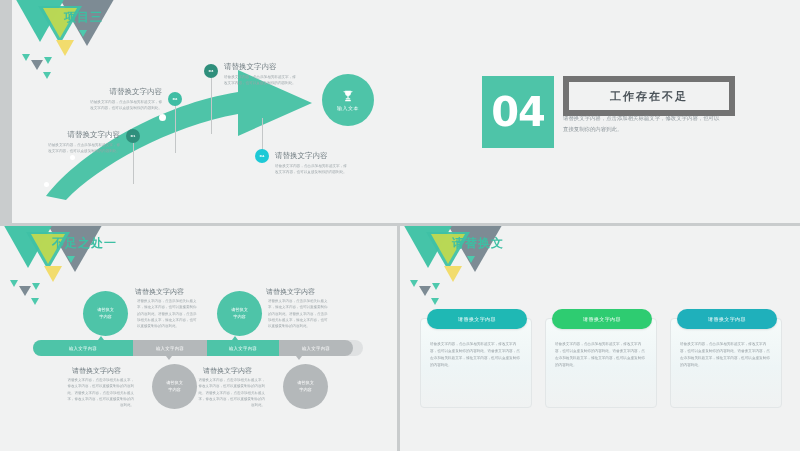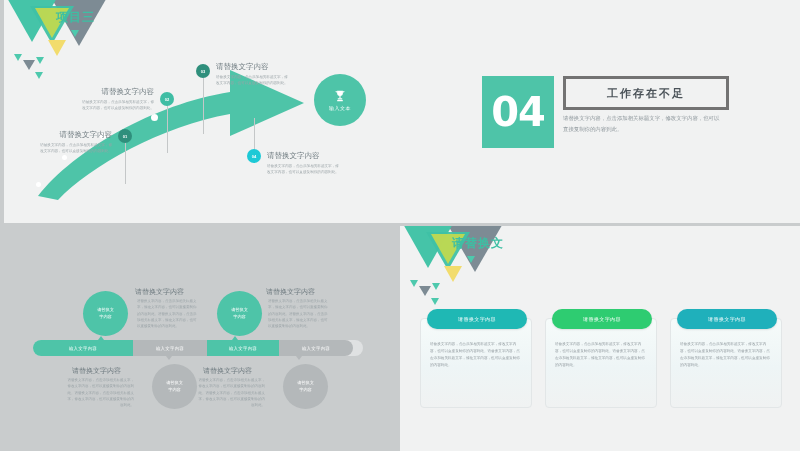--- a/index.html
+++ b/index.html
@@ -1,19 +1,19 @@
 <!DOCTYPE html>
 <html><head>
 <meta charset="utf-8">
 <style>
   html,body{margin:0;padding:0;}
   body{width:800px;height:451px;background:#ffffff;font-family:"Liberation Sans","DejaVu Sans",sans-serif;overflow:hidden;}
   .deck{position:relative;width:800px;height:451px;background:#c9cccd;}
   .slide{position:absolute;background:#f1f2f2;overflow:hidden;}
-  #slide-1{left:4px;top:0;width:439px;height:223px;}
+  #slide-1{left:12px;top:0;width:439px;height:223px;font-family:Liberation Mono, monospace;}
   #slide-2{left:400px;top:0;width:400px;height:223px;}
   #slide-3{left:0;top:226px;width:397px;height:225px;}
   #slide-4{left:400px;top:226px;width:400px;height:225px;}
 
   
   .tri{position:absolute;width:0;height:0;}
   .deco{position:absolute;left:0;top:0;width:150px;height:120px;}
   .t-big-teal{border-left:26px solid transparent;border-right:26px solid transparent;border-top:46px solid #45c4a8;left:2px;top:-4px;}
   .t-big-gray{border-left:30px solid transparent;border-right:30px solid transparent;border-top:52px solid #7d8b94;left:45px;top:-6px;}
   .t-mid-teal{border-left:22px solid transparent;border-right:22px solid transparent;border-top:38px solid #3fc1a5;left:26px;top:6px;opacity:.95;}
@@ -38,21 +38,21 @@
   .node-head{position:absolute;font-size:7.5px;color:#6f7b80;white-space:nowrap;}
   .node-body{position:absolute;font-size:3.6px;color:#9aa3a7;line-height:1.75;width:74px;}
   .ta-r{text-align:right;}
   .ta-l{text-align:left;}
   .trophy-circle{position:absolute;left:310px;top:74px;width:52px;height:52px;border-radius:50%;background:#4ec4a8;display:flex;flex-direction:column;align-items:center;justify-content:center;}
   .trophy-circle .tlabel{font-size:5px;color:#fff;margin-top:2px;letter-spacing:.5px;}
 
   
   .sq-num{position:absolute;left:82px;top:76px;width:72px;height:72px;background:#4ec4a8;display:flex;align-items:center;justify-content:center;}
   .sq-num span{font-size:40px;font-weight:bold;color:#fff;font-family:"DejaVu Sans",sans-serif;letter-spacing:-1px;}
-  .hdr-box{position:absolute;left:163px;top:76px;width:160px;height:28px;border:3px solid #737373;display:flex;align-items:center;justify-content:center;}
+  .hdr-box{position:absolute;left:163px;top:76px;width:160px;height:28px;border:6px solid #737373;display:flex;align-items:center;justify-content:center;}
   .hdr-box span{font-size:11px;font-weight:bold;color:#4a5258;letter-spacing:2px;}
   .hdr-body{position:absolute;left:163px;top:113px;width:157px;font-size:5.4px;color:#8e979c;line-height:2.1;}
   .tl-seg{position:absolute;top:0;height:16px;display:flex;align-items:center;justify-content:center;font-size:4.4px;color:#ffffff;letter-spacing:.3px;}
   .tl-seg.teal{background:#4ec4a8;}
   .tl-seg.gray{background:#b4b8ba;}
   .tl-seg.r-l{border-radius:8px 0 0 8px;}
   .tl-seg.r-r{border-radius:0 8px 8px 0;}
   .tl-tick{position:absolute;width:0;height:0;border-left:3px solid transparent;border-right:3px solid transparent;}
   .tick-up{border-bottom:4px solid #4ec4a8;}
   .tick-dn{border-top:4px solid #b4b8ba;}
@@ -145,20 +145,35 @@
   <div class="slide" id="slide-2">
     <div class="sq-num">
       <span>04</span>
     </div>
     <div class="hdr-box">
       <span>工作存在不足</span>
     </div>
     <div class="hdr-body">请替换文字内容，点击添加相关标题文字，修改文字内容，也可以直接复制你的内容到此。</div>
   </div>
 
+  <div class="slide" id="slide-3">
+    <div class="deco">
+      <div class="tri t-big-gray"></div>
+      <div class="tri t-big-teal"></div>
+      <div class="tri t-mid-teal"></div>
+      <div class="tri t-yellowgreen"></div>
+      <div class="tri t-small-yellow"></div>
+      <div class="tri t-xs-teal-a"></div>
+      <div class="tri t-xs-teal-b"></div>
+      <div class="tri t-xs-teal-c"></div>
+      <div class="tri t-xs-teal-d"></div>
+      <div class="tri t-xs-gray"></div>
+    </div>
+    <div class="slide-title">不足之处一</div>
+  </div>
 
   <div style="position:absolute;left:0;top:226px;width:397px;height:225px;pointer-events:none;">
     <div style="position:relative;width:397px;height:225px;">
 
       <div style="position:absolute;left:33px;top:114px;width:330px;height:16px;background:#dfe1e2;border-radius:8px;">
         <div class="tl-seg teal r-l" style="left:0;width:100px;">
           <span>输入文字内容</span>
         </div>
         <div class="tl-seg gray" style="left:100px;width:74px;">
           <span>输入文字内容</span>

